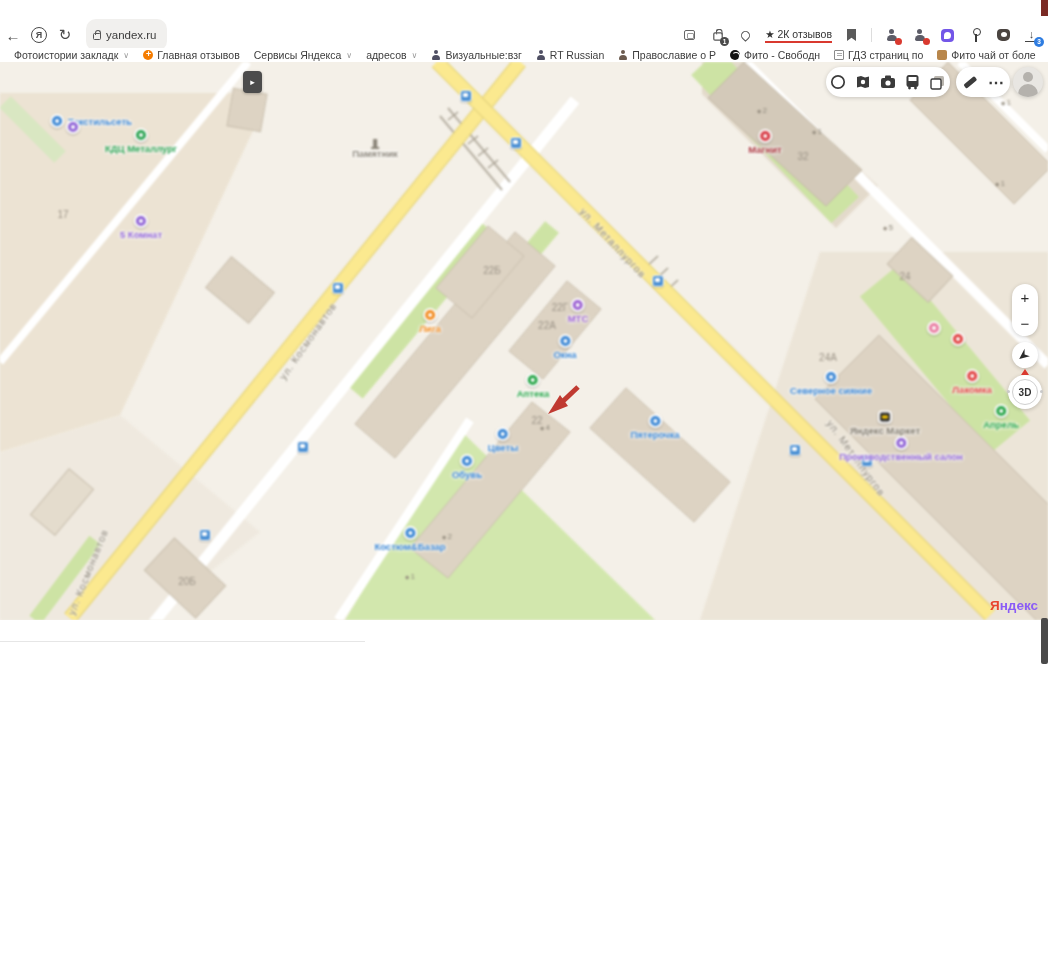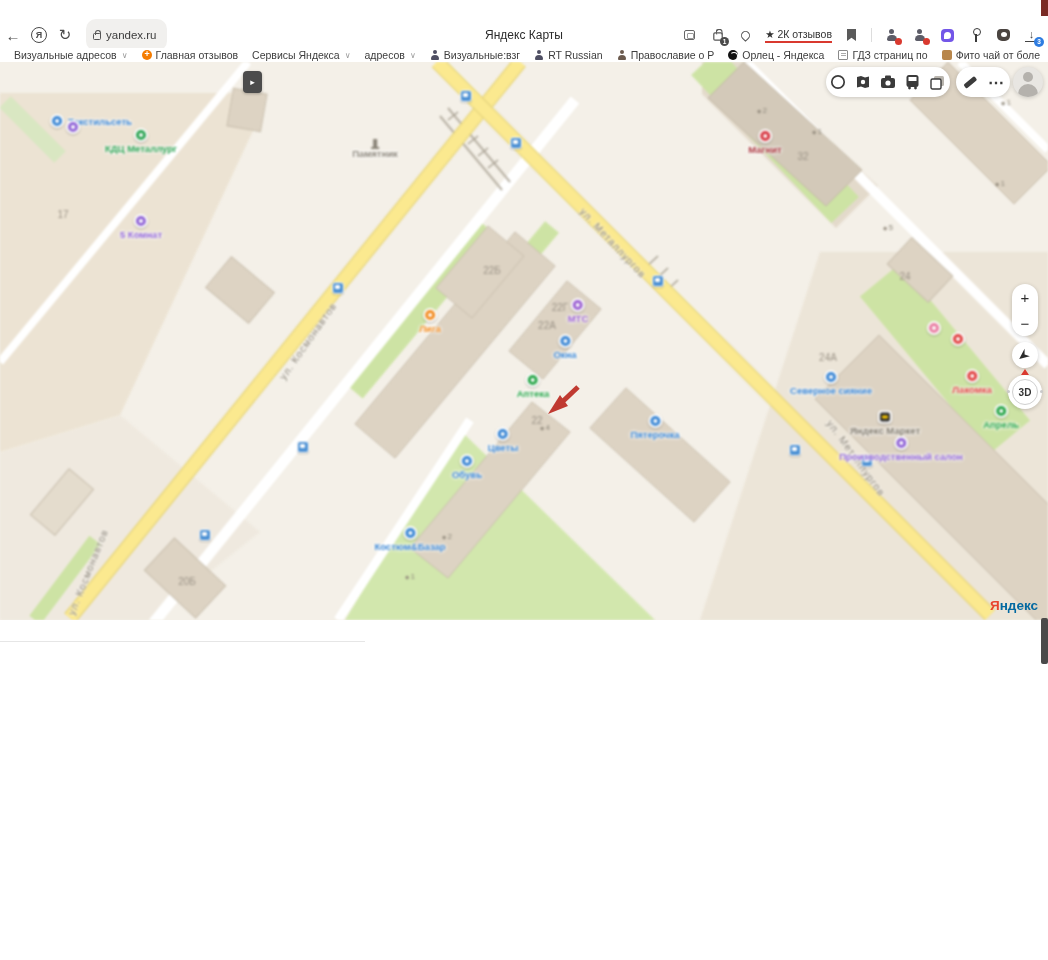--- a/index.html
+++ b/index.html
@@ -88,34 +88,33 @@
   
   .zoomctl { position:absolute; left:1012px; top:222px; width:26px; height:52px; background:#fff; border-radius:13px; box-shadow:0 1px 4px rgba(0,0,0,.2); display:flex; flex-direction:column; z-index:10; }
   .zoomctl div { flex:1; display:flex; align-items:center; justify-content:center; font-size:15px; color:#2b2b2b; cursor:pointer; }
   .geobtn { position:absolute; left:1012px; top:280px; width:26px; height:26px; border-radius:50%; background:#fff; box-shadow:0 1px 4px rgba(0,0,0,.2); display:flex; align-items:center; justify-content:center; z-index:10; cursor:pointer; }
   .dial { position:absolute; left:1008px; top:313px; width:34px; height:34px; border-radius:50%; background:#fff; box-shadow:0 1px 4px rgba(0,0,0,.2); z-index:10; cursor:pointer; }
   .dial .ring { position:absolute; left:4px; top:4px; width:26px; height:26px; border:1px solid #cfcfcf; border-radius:50%; display:flex; align-items:center; justify-content:center; font-size:10px; font-weight:bold; color:#333; }
   .dial .caret { position:absolute; left:13px; top:-6px; width:0; height:0; border-left:4px solid transparent; border-right:4px solid transparent; border-bottom:6px solid #d9392f; }
   .dial .pip { position:absolute; top:15px; width:3px; height:3px; border-radius:50%; background:#c9c9c9; }
 
   .watermark { position:absolute; left:990px; top:598px; font-size:13.5px; font-weight:bold; z-index:9; }
-  .watermark .y1 { color:#e8442e; } .watermark .y2 { color:#0369a1; }
+  .watermark .y1 { color:#e8442e; } .watermark .y2 { color:#8b5cf6; }
 
   .arrow-svg { position:absolute; top:62px; left:0; z-index:8; pointer-events:none; }
 
   
   .bottom-line { position:absolute; top:641px; left:0; width:365px; height:1px; background:#e6e6e6; }
   .scroll-thumb { position:absolute; right:0; top:618px; width:7px; height:46px; background:#4a4a4a; border-radius:2px; }
   .corner-strip { position:absolute; right:0; top:0; width:7px; height:16px; background:#7a2a24; }
 </style>
 </head>
 <body>
 
 <div class="chrome">
-  <div class="page-title" style="top:28px;">Яндекс Карты</div>
   <div class="chrome-row">
     <div class="nav-btn">←</div>
     <div class="nav-btn">
         <span class="ya-circle">Я</span>
       </div>
     <div class="nav-btn">↻</div>
     <div class="url-pill">
       <span class="ic-lock"></span>
       <span class="url-text">yandex.ru</span>
     </div>
@@ -155,21 +154,21 @@
       </div>
     <div class="cr-ic">
         <span class="ic-dl">↓</span>
         <span class="badge badge-blue">3</span>
       </div>
   </div>
 </div>
 
 <div class="bmbar" id="bmbar">
     <span class="bm">
-      <span>Визуальные адресов</span>
+      <span>Фотоистории закладк</span>
       <span class="chev">∨</span>
     </span>
     <span class="bm">
       <i class="bi bi-home"></i>
       <span>Главная отзывов</span>
     </span>
     <span class="bm">
       <span>Сервисы Яндекса</span>
       <span class="chev">∨</span>
     </span>
@@ -184,21 +183,21 @@
     <span class="bm">
       <i class="bi bi-person"></i>
       <span>RT Russian</span>
     </span>
     <span class="bm">
       <i class="bi bi-persond"></i>
       <span>Православие о Р</span>
     </span>
     <span class="bm">
       <i class="bi bi-orlec"></i>
-      <span>Орлец - Яндекса</span>
+      <span>Фито - Свободн</span>
     </span>
     <span class="bm">
       <i class="bi bi-doc"></i>
       <span>ГДЗ страниц по</span>
     </span>
     <span class="bm">
       <i class="bi bi-tea"></i>
       <span>Фито чай от боле</span>
     </span>
   </div>

